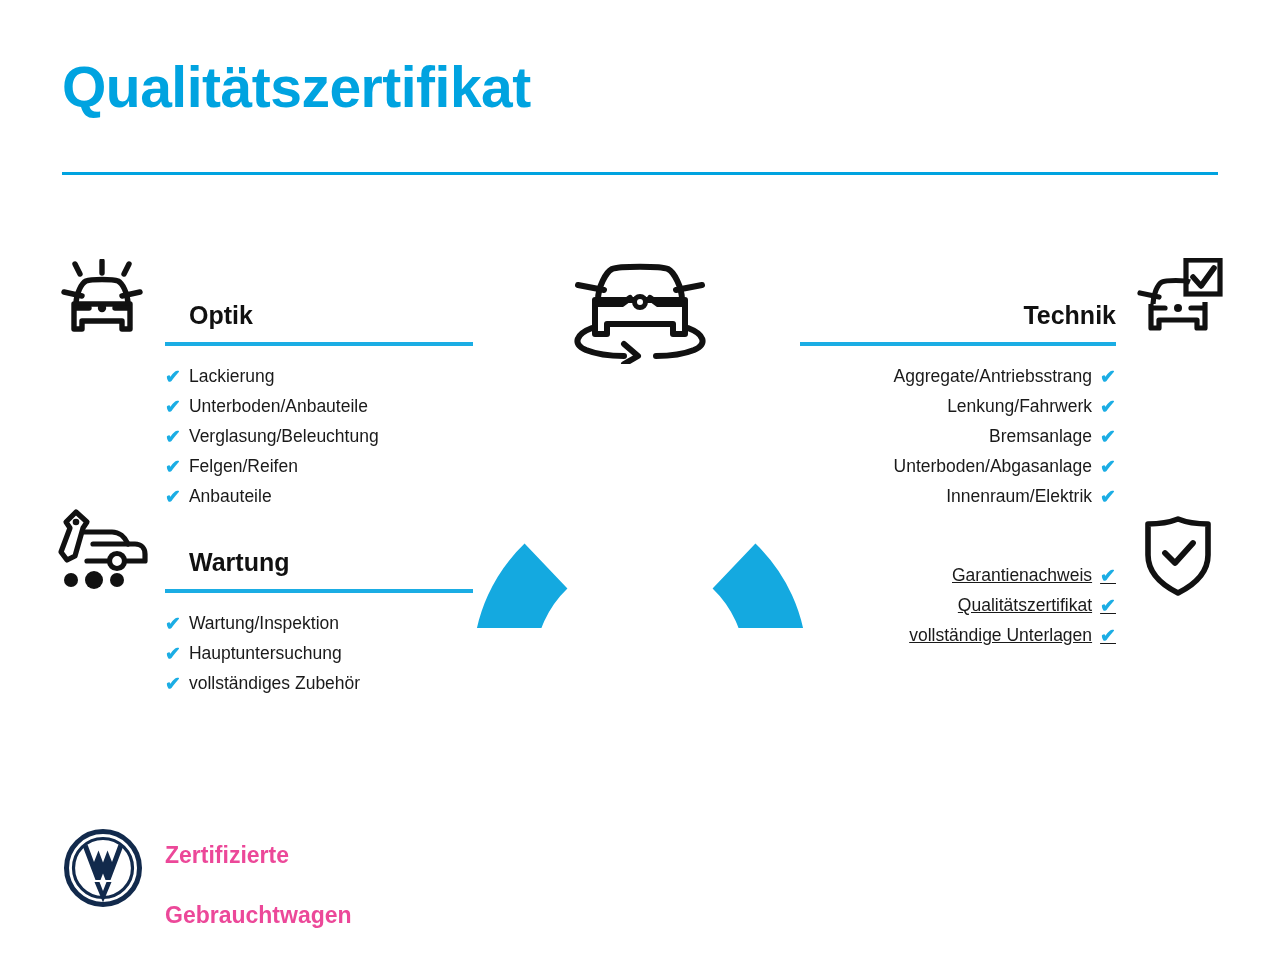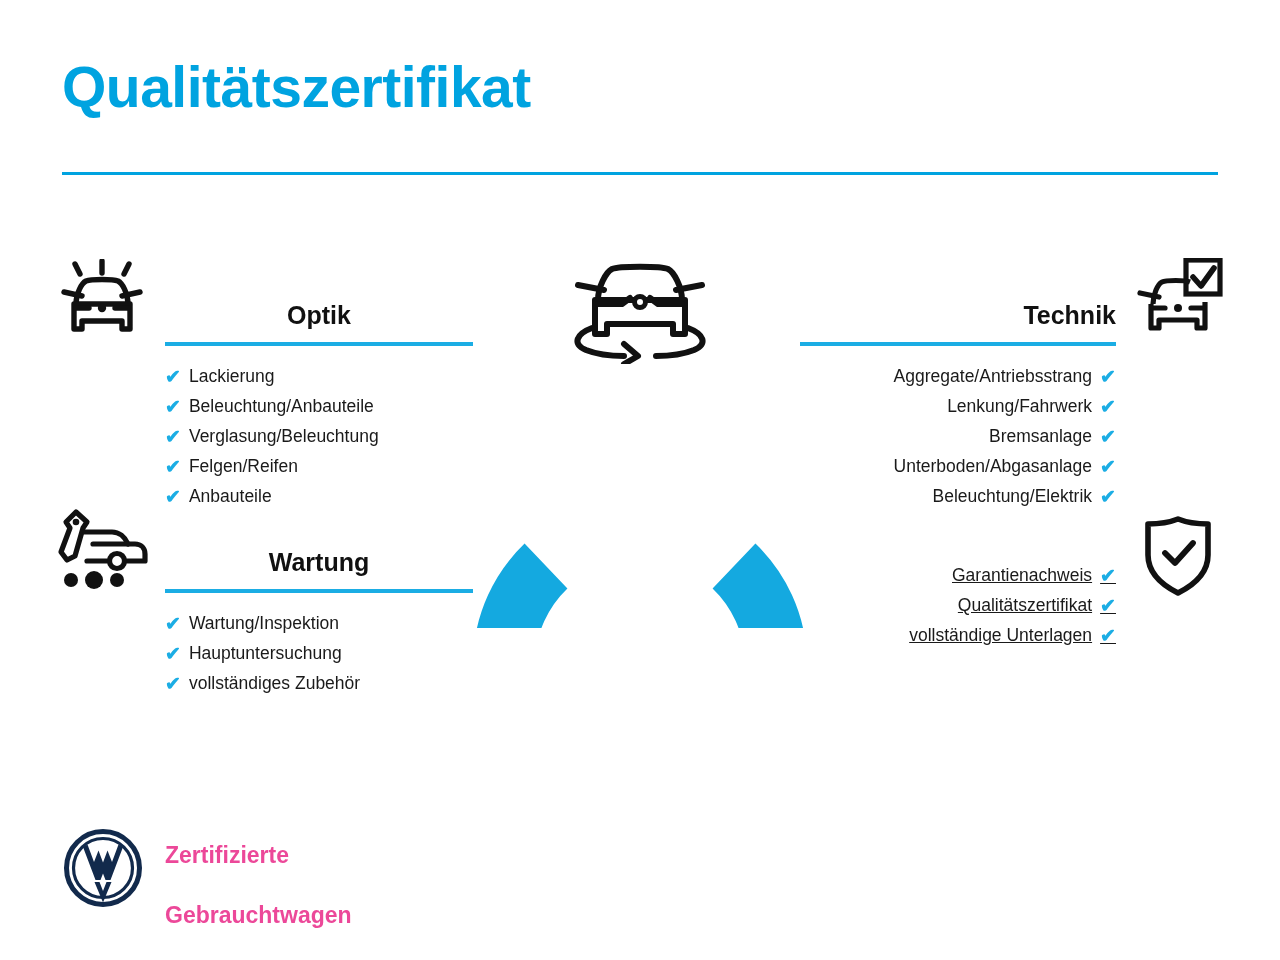--- a/index.html
+++ b/index.html
@@ -74,21 +74,21 @@
     white-space: nowrap;
   }
   .check {
     color: #1BADE4;
     font-size: 19px;
     font-weight: bold;
     line-height: 1;
   }
 
   
-  .col-left .section-title { text-align: center; }
+  .col-left .section-title { text-align: left; margin-left: 24px; }
   .col-left .check-list li { justify-content: flex-start; }
   .col-left .check { margin-right: 8px; }
 
   
   .col-right .section-title { text-align: right; }
   .col-right .check-list li { justify-content: flex-end; }
   .col-right .check { margin-left: 8px; }
 
   
   #sec-optik    { left: 165px; top: 298px; width: 308px; }
@@ -209,21 +209,21 @@
     <div class="section-title">Optik</div>
     <div class="section-rule"></div>
   </div>
   <ul class="check-list" id="list-optik">
       <li>
         <span class="check">✔</span>
         <span>Lackierung</span>
       </li>
       <li>
         <span class="check">✔</span>
-        <span>Beleuchtung/Anbauteile</span>
+        <span>Unterboden/Anbauteile</span>
       </li>
       <li>
         <span class="check">✔</span>
         <span>Verglasung/Beleuchtung</span>
       </li>
       <li>
         <span class="check">✔</span>
         <span>Felgen/Reifen</span>
       </li>
       <li>
@@ -270,21 +270,21 @@
       </li>
       <li>
         <span>Bremsanlage</span>
         <span class="check">✔</span>
       </li>
       <li>
         <span>Unterboden/Abgasanlage</span>
         <span class="check">✔</span>
       </li>
       <li>
-        <span>Beleuchtung/Elektrik</span>
+        <span>Innenraum/Elektrik</span>
         <span class="check">✔</span>
       </li>
     </ul>
 </div>
 
 <div class="section col-right" id="sec-garantie">
   <ul class="check-list" id="list-garantie">
       <li>
         <span>Garantienachweis</span>
         <span class="check">✔</span>

